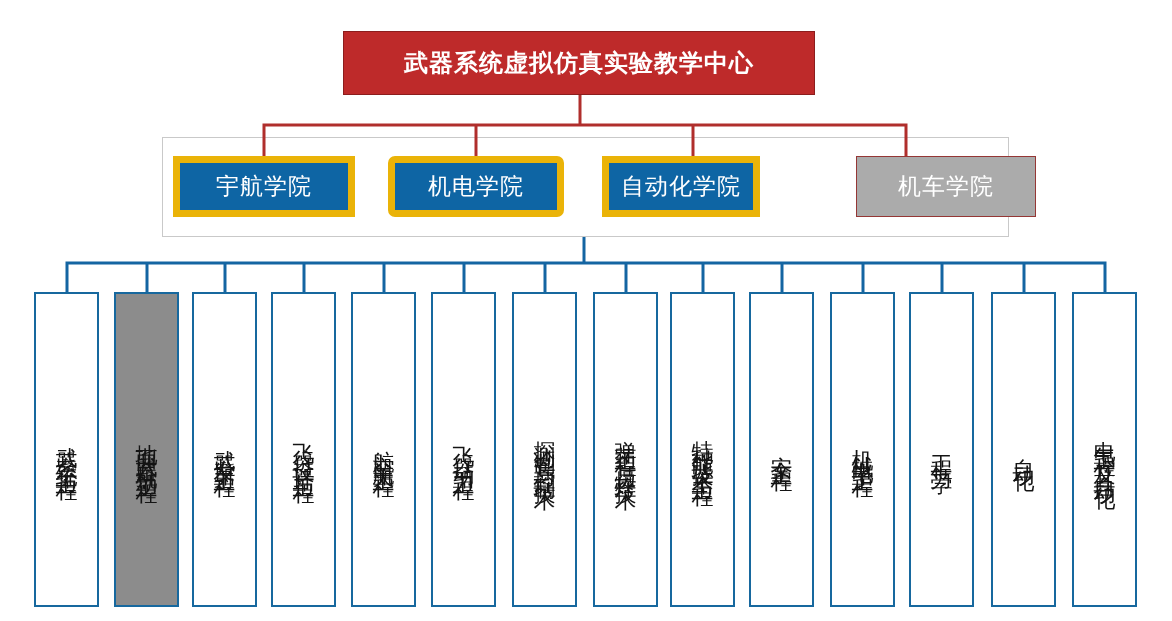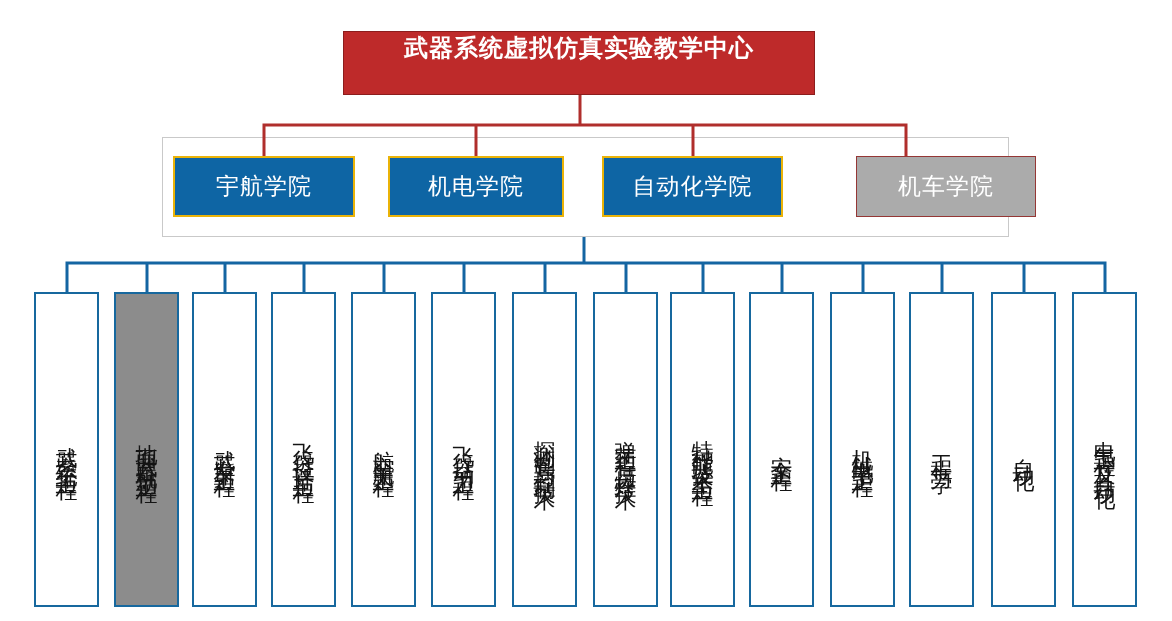--- a/index.html
+++ b/index.html
@@ -6,38 +6,38 @@
   .canvas{
     position:relative;width:1172px;height:621px;background:#ffffff;overflow:hidden;
     font-family:"Liberation Sans","DejaVu Sans",sans-serif;
   }
   
   .connectors{position:absolute;left:0;top:0;z-index:2;}
   
   .root-box{
     position:absolute;left:343px;top:31px;width:472px;height:64px;z-index:3;
     background:#be2a2a;border:1px solid #8c1d1d;box-sizing:border-box;
-    display:flex;align-items:flex-start;justify-content:center;
+    display:flex;align-items:center;justify-content:center;
     color:#ffffff;font-size:24px;font-weight:600;letter-spacing:1px;
   }
   
   .college-panel{
     position:absolute;left:162px;top:137px;width:847px;height:100px;z-index:1;
     background:#ffffff;border:1px solid #c9c9c9;box-sizing:border-box;
   }
   
   .college{
     position:absolute;top:156px;height:61px;z-index:3;
-    background:#0e65a4;border:2px solid #eab308;box-sizing:border-box;
+    background:#0e65a4;border:7px solid #eab308;box-sizing:border-box;
     display:flex;align-items:center;justify-content:center;
     color:#ffffff;font-size:23px;font-weight:500;letter-spacing:1px;
   }
   .college-1{left:173px;width:182px;}
-  .college-2{left:388px;width:176px;}
-  .college-3{left:602px;width:181px;font-family:Liberation Mono, monospace;}
+  .college-2{left:388px;width:176px;border-radius:7px;}
+  .college-3{left:602px;width:158px;font-family:Liberation Mono, monospace;}
   .college-4{left:856px;width:180px;background:#ababab;border:1px solid #953735;}
   
   .major{
     position:absolute;top:292px;width:65px;height:315px;z-index:3;
     background:#ffffff;border:2px solid #17689e;box-sizing:border-box;
     display:flex;align-items:center;justify-content:center;
     color:#141414;font-size:22px;font-weight:400;
   }
   .major span{
     writing-mode:vertical-rl;text-orientation:upright;

